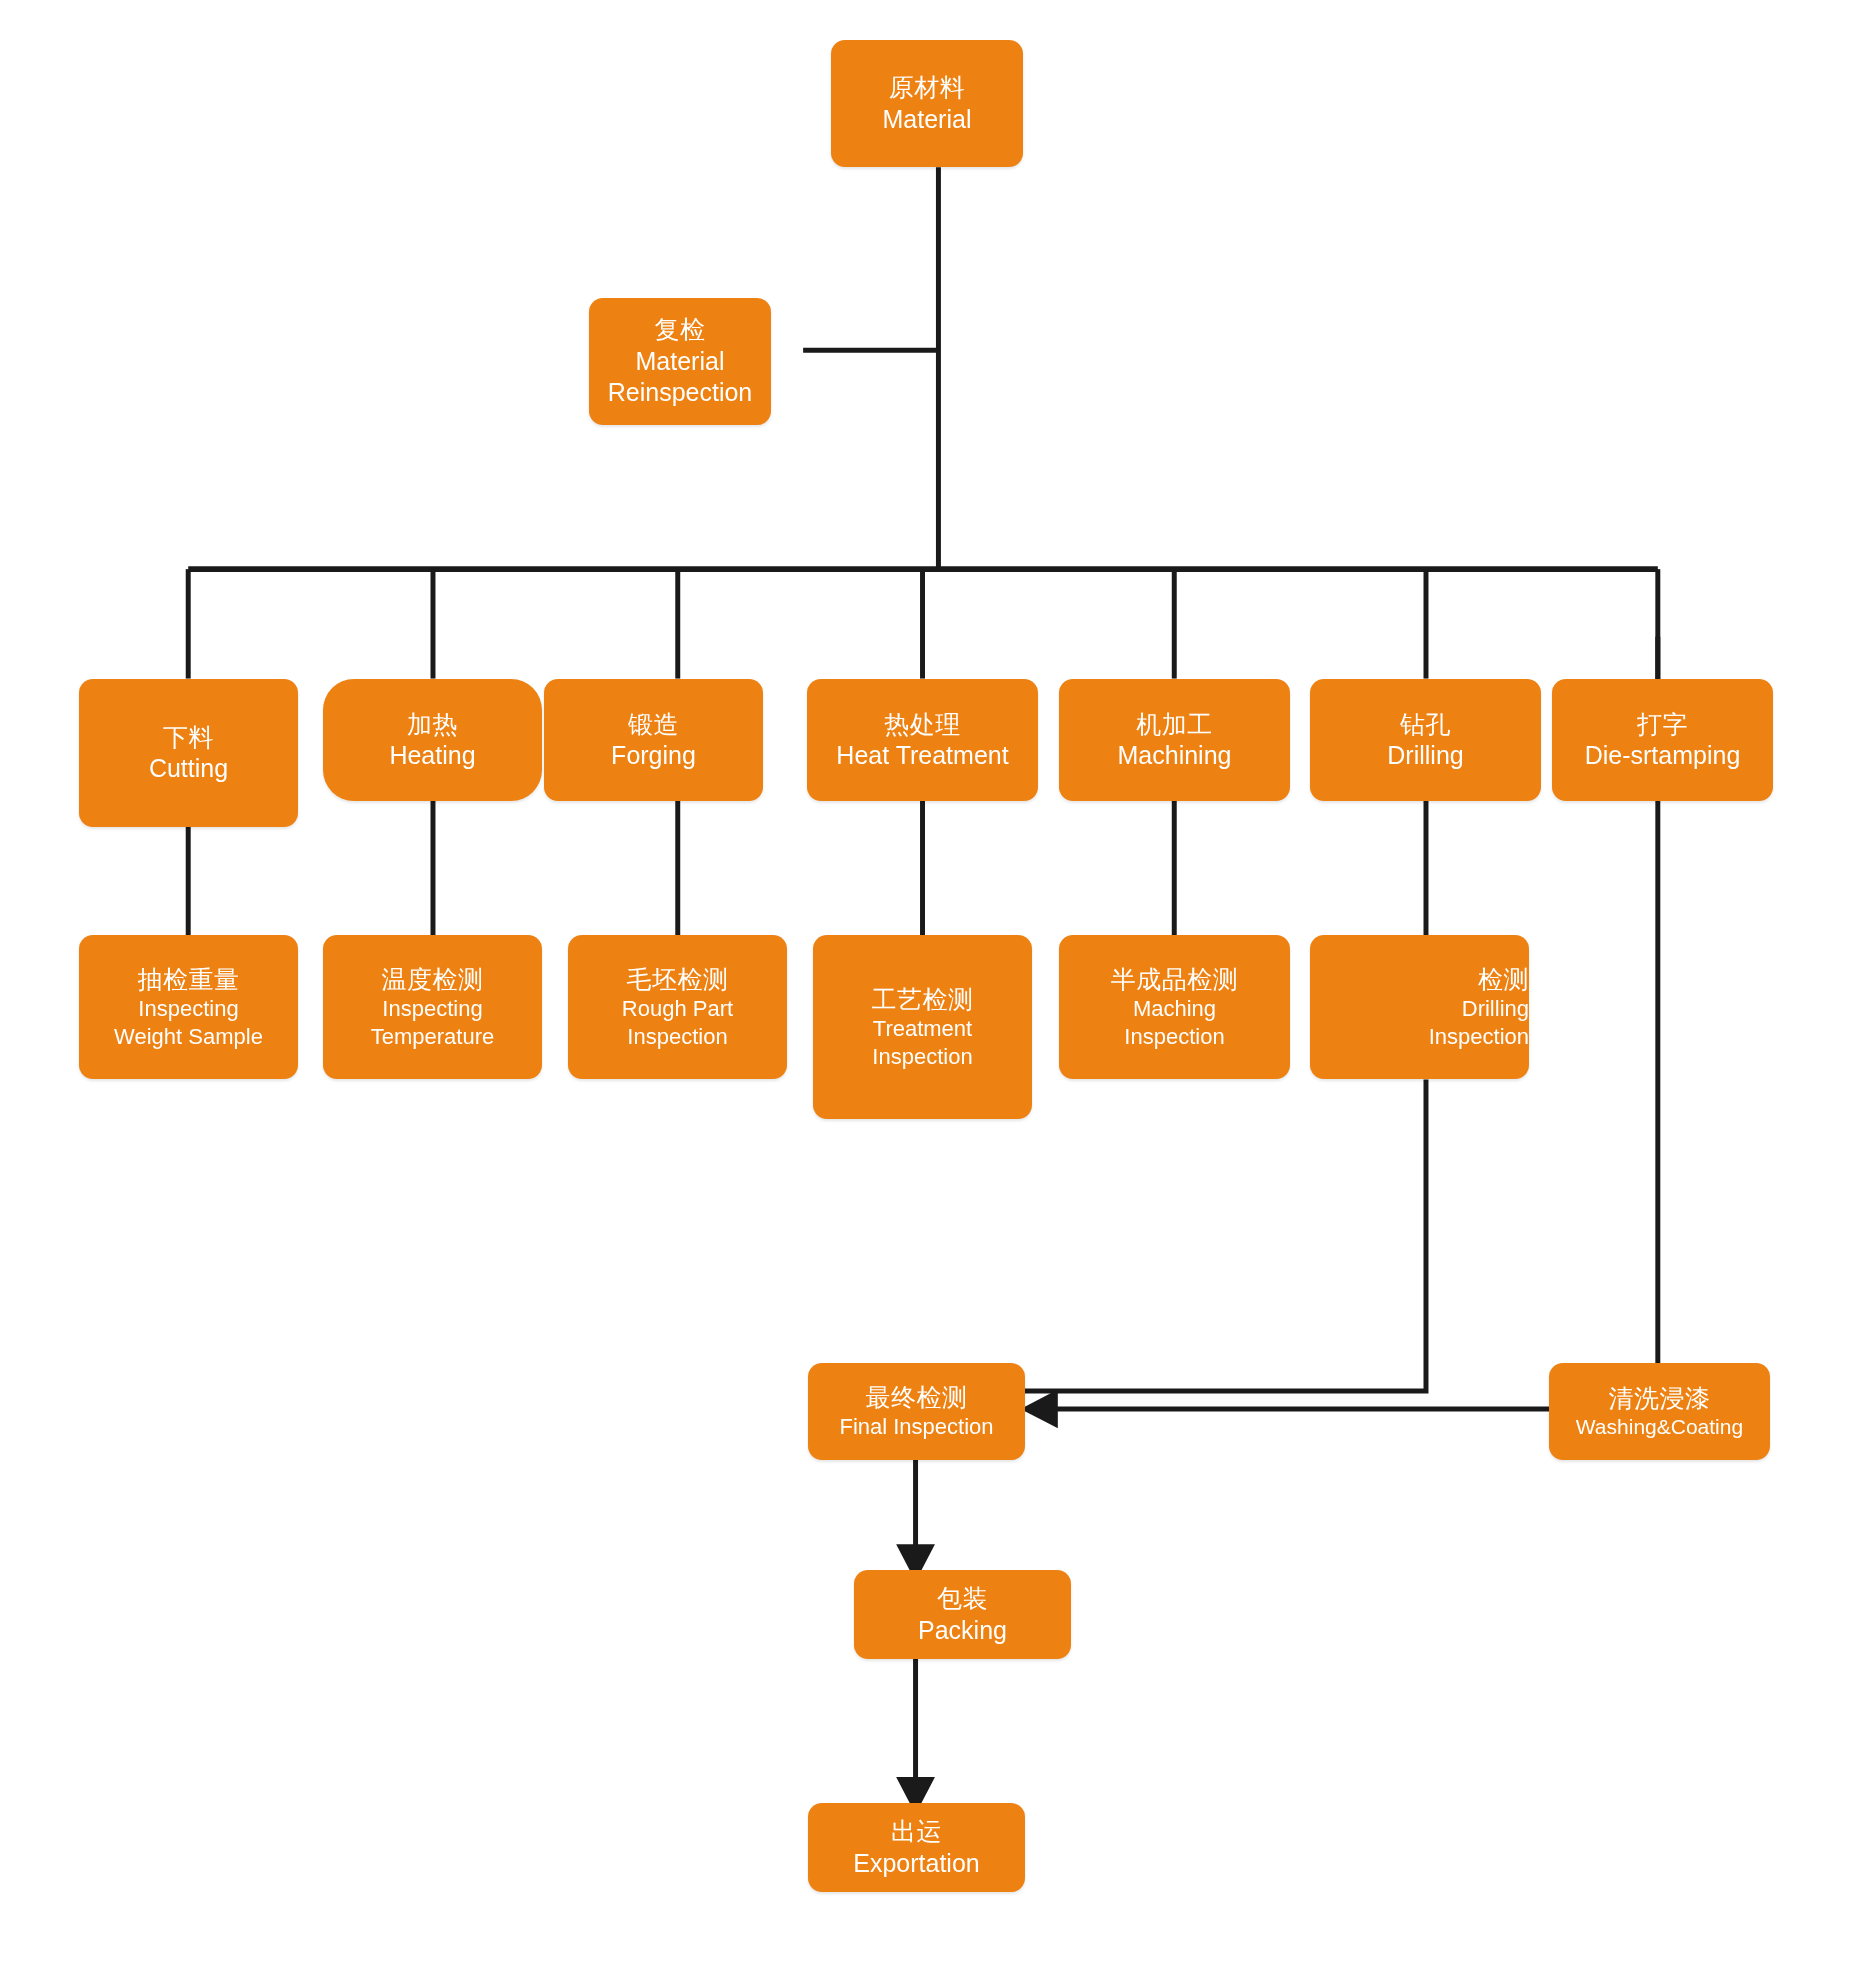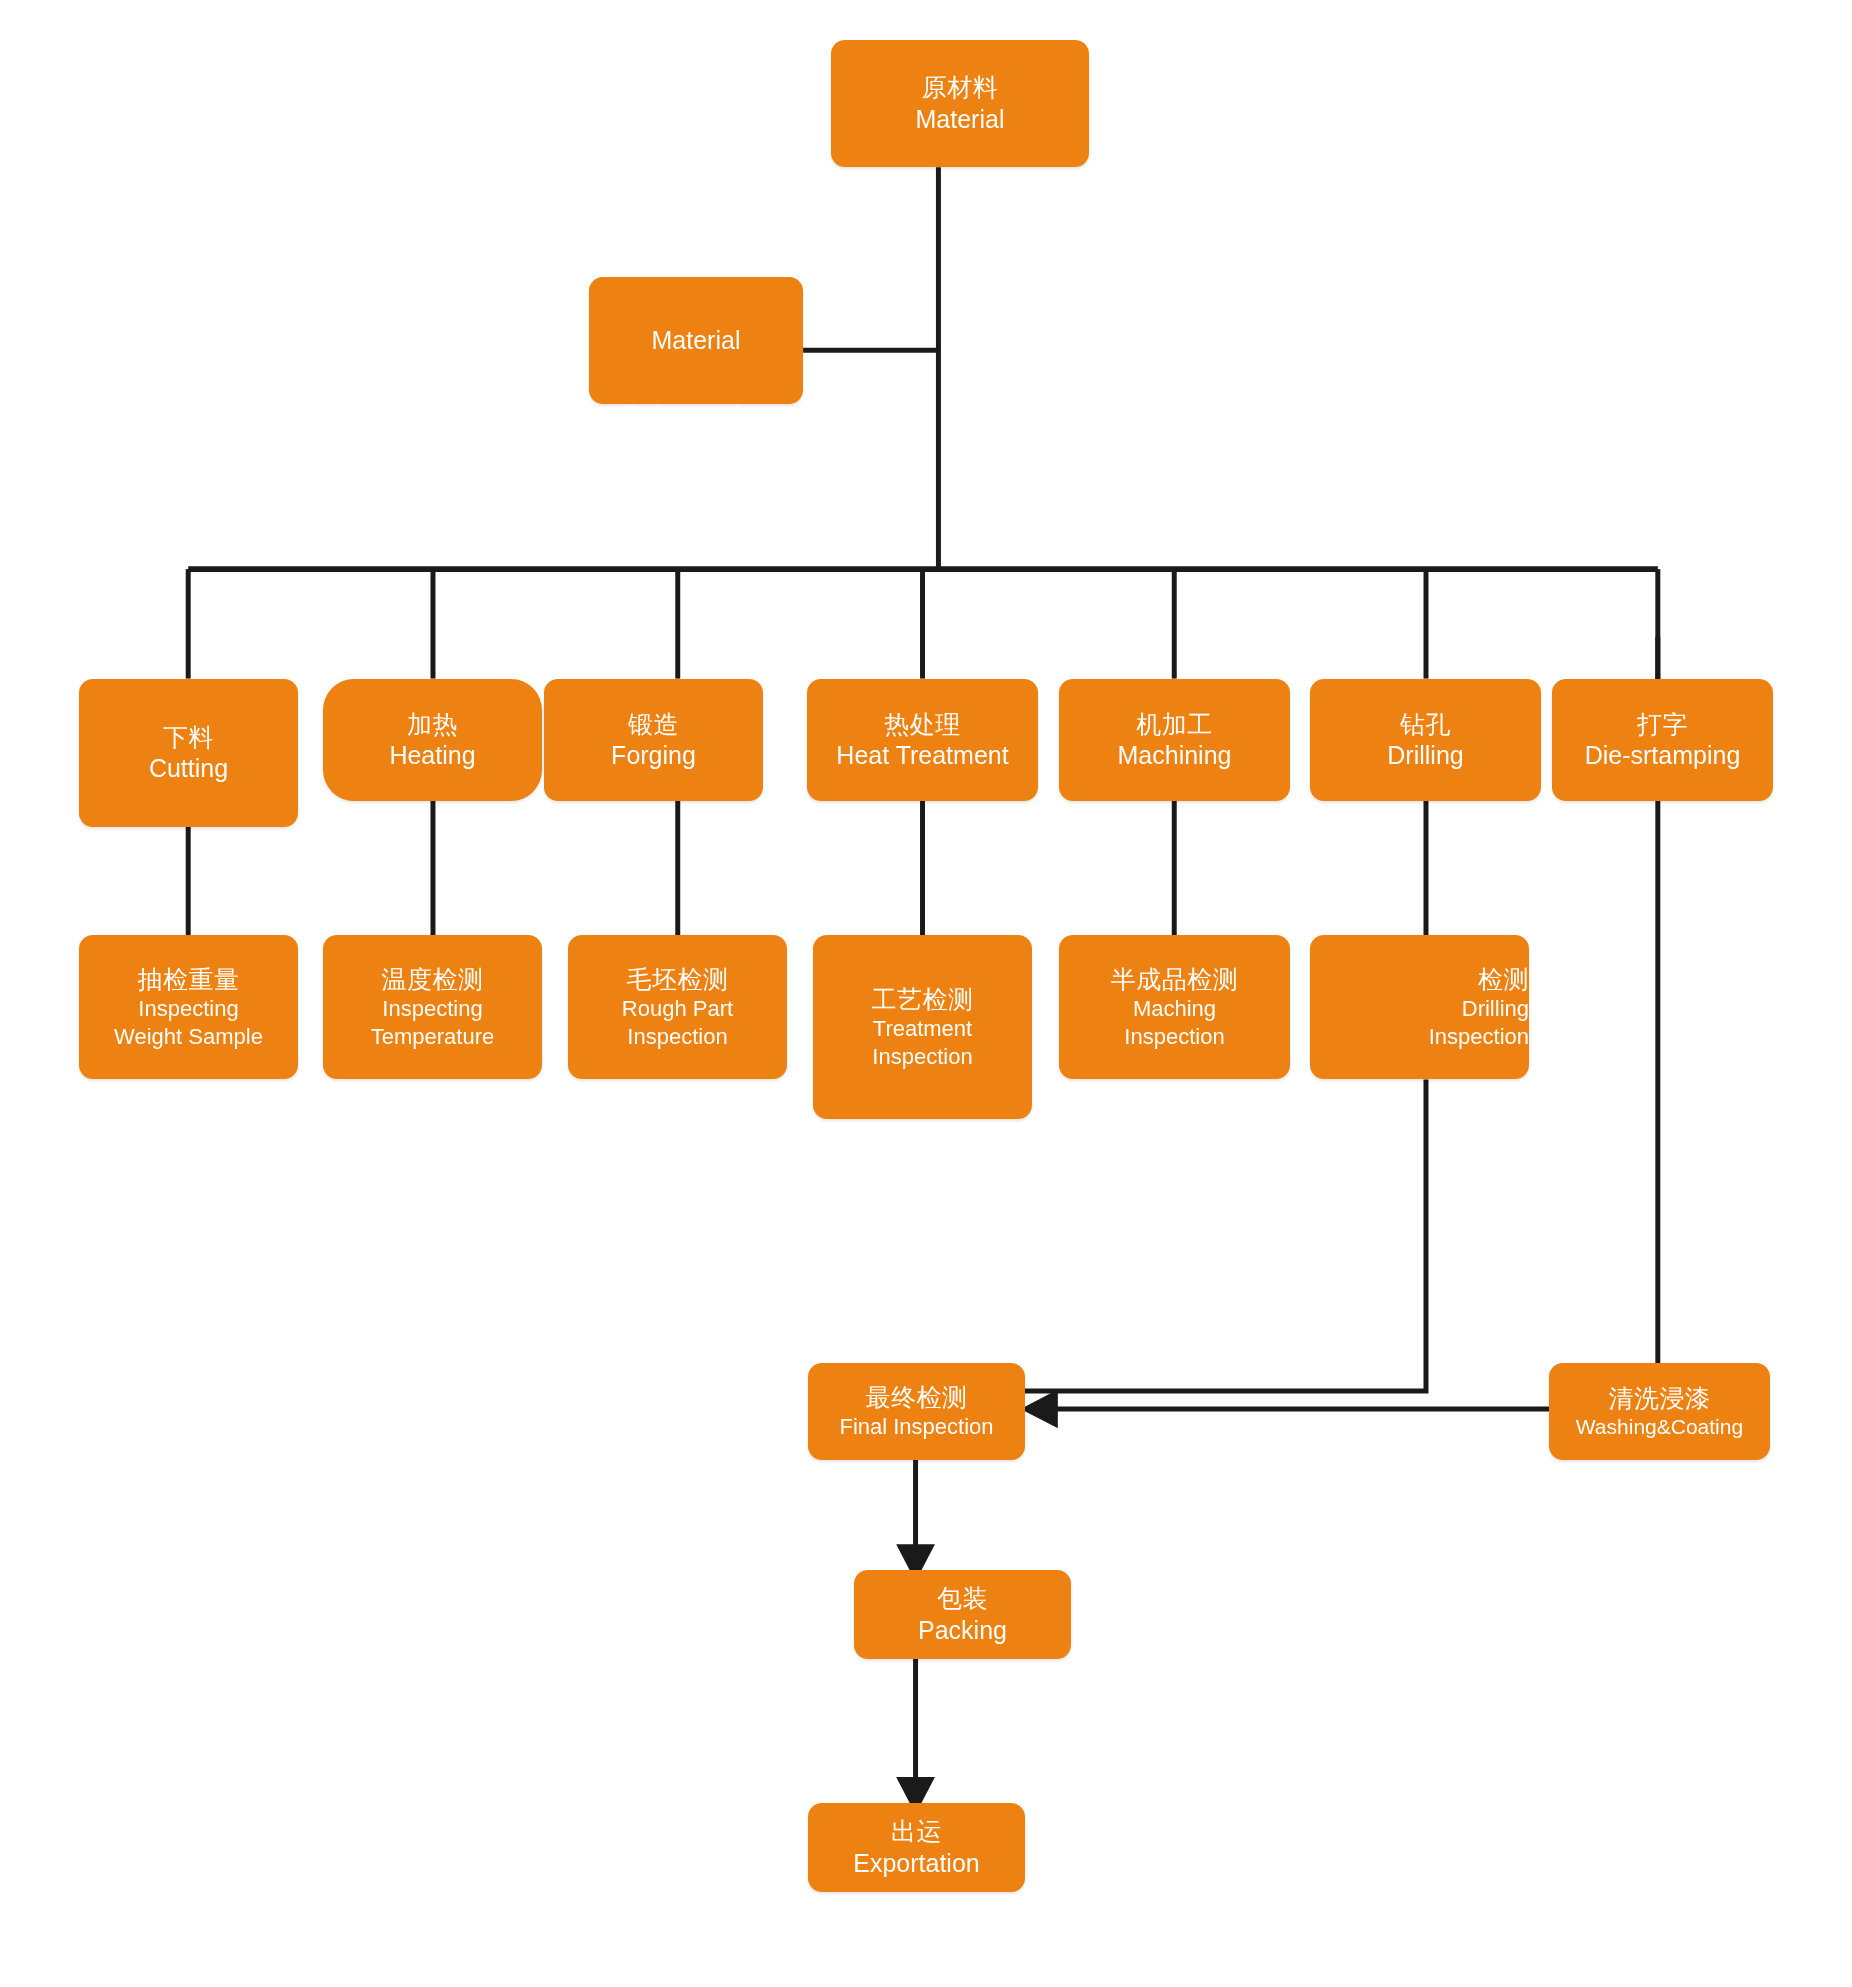--- a/index.html
+++ b/index.html
@@ -94,26 +94,26 @@
       <path d="M1433,1085 L1433,1398 L1030,1398"></path>
 
       <path d="M1557,1416 L1037,1416" marker-end="url(#arrowhead)"></path>
 
       <path d="M920,1467 L920,1578" marker-end="url(#arrowhead)"></path>
 
       <path d="M920,1667 L920,1812" marker-end="url(#arrowhead)"></path>
     </g>
   </svg>
 
-  <div class="node" style="left:831px; top:40px; width:258px; height:127px;">
+  <div class="node" style="left:831px; top:40px; width:192px; height:127px;">
     <div class="cn">原材料</div>
     <div class="en">Material</div>
   </div>
 
-  <div class="node" style="left:589px; top:277px; width:214px; height:127px;gap:44px;">
+  <div class="node" style="left:589px; top:298px; width:182px; height:127px;">
     <div class="cn">复检</div>
     <div class="en">Material</div>
     <div class="en">Reinspection</div>
   </div>
 
   <div class="node" style="left:79px; top:679px; width:219px; height:148px;">
     <div class="cn">下料</div>
     <div class="en">Cutting</div>
   </div>
 

